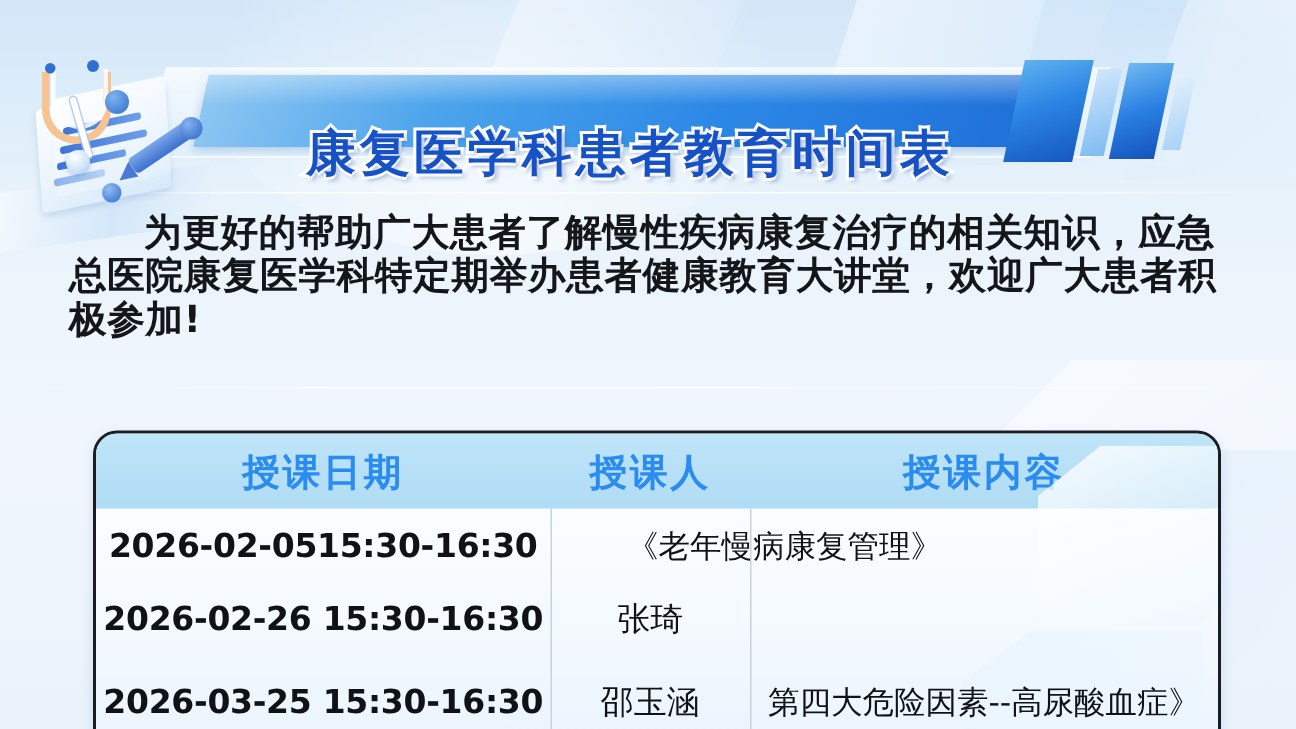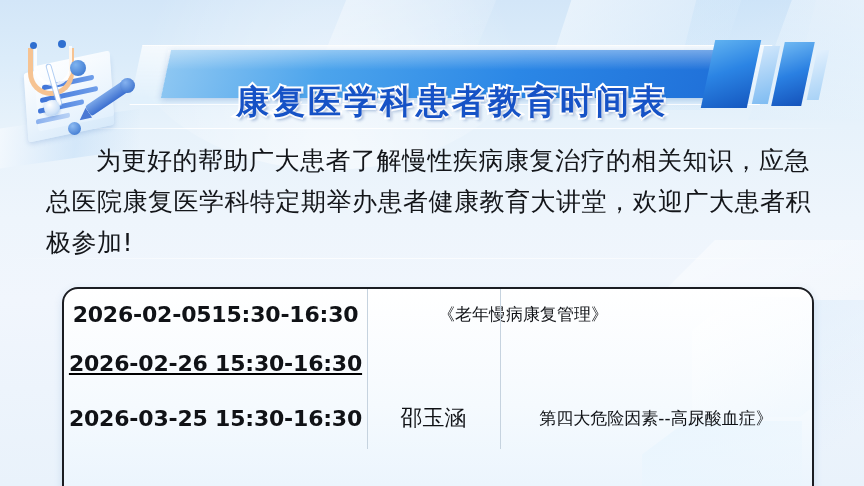--- a/index.html
+++ b/index.html
@@ -88,21 +88,21 @@
     left: -20px; top: 120px;
     width: 160px; height: 40px;
     background: linear-gradient(100deg, rgba(255,255,255,.8), rgba(173,210,245,.35) 60%, rgba(255,255,255,0));
     transform: skewY(-8deg);
   }
 
   
   #banner-wrap {
     position: absolute;
     left: 0; top: 36px;
-    width: 717px; height: 78px; margin-left: 32px;
+    width: 717px; height: 78px;
   }
   .banner-bar {
     position: absolute;
     left: 104px; top: 9px;
     width: 630px; height: 58px;
     background: linear-gradient(180deg, rgba(255,255,255,.72), rgba(222,240,253,.55));
     transform: skewX(-12deg);
     border-top: 1px solid rgba(255,255,255,.95);
     border-bottom: 1px solid rgba(255,255,255,.8);
   }
@@ -264,22 +264,22 @@
     background: radial-gradient(circle at 35% 30%, #8fbcf2, #2f6ccb);
   }
 
   
   #intro {
     position: absolute;
     left: 46px; top: 140px;
     width: 778px;
     font-family: "DejaVu Sans", "Liberation Sans", sans-serif;
     font-size: 25px;
-    font-weight: 400;
-    line-height: 41px;
+    font-weight: 700;
+    line-height: 29px;
     color: #14161a;
     text-indent: 50px;
     letter-spacing: .5px;
   }
 
   
   #schedule {
     position: absolute;
     left: 62px; top: 287px;
     width: 748px; height: 212px;
@@ -320,24 +320,24 @@
   .c-date { width: 303px; }
   .c-person { width: 133px; }
   .c-topic { width: 312px; }
 
   .row .c-date {
     font-size: 22px;
     font-weight: bold;
     letter-spacing: -.2px;
   }
   .row .c-person { font-size: 22px; }
-  .row .c-topic { font-size: 17px; line-height: 25px; }
+  .row .c-topic { font-size: 21px; line-height: 25px; }
 
   .row-1 { height: 50px; }
-  .row-2 { height: 48px; text-decoration: underline; }
+  .row-2 { height: 48px; }
   .row-3 { height: 62px; }
 
   .vline {
     position: absolute;
     top: 0; bottom: 0;
     width: 1px;
     background: #c6d3df;
   }
   .vline-1 { left: 303px; }
   .vline-2 { left: 436px; }
@@ -405,36 +405,42 @@
     <div class="ill-part ill-pen-cap"></div>
     <div class="ill-part ill-dot"></div>
   </div>
 
   <div id="intro">为更好的帮助广大患者了解慢性疾病康复治疗的相关知识，应急总医院康复医学科特定期举办患者健康教育大讲堂，欢迎广大患者积极参加!</div>
 
   <div id="schedule">
     <div class="tbl-deco tbl-deco-1"></div>
     <div class="tbl-deco tbl-deco-2"></div>
 
+    <div id="schedule-head">
+      <div class="cell c-date">授课日期</div>
+      <div class="cell c-person">授课人</div>
+      <div class="cell c-topic">授课内容</div>
+    </div>
 
     <div class="rows">
       <div class="vline vline-1"></div>
       <div class="vline vline-2"></div>
 
       <div class="row row-1">
         <div class="cell c-date">2026-02-0515:30-16:30</div>
         <div class="cell c-topic">
           <div>
             <div>《老年慢病康复管理》</div>
           </div>
         </div>
       </div>
 
       <div class="row row-2">
         <div class="cell c-date">2026-02-26 15:30-16:30</div>
+        <div class="cell c-person">张琦</div>
       </div>
 
       <div class="row row-3">
         <div class="cell c-date">2026-03-25 15:30-16:30</div>
         <div class="cell c-person">邵玉涵</div>
         <div class="cell c-topic">
           <div>
             <div>第四大危险因素--高尿酸血症》</div>
           </div>
         </div>

